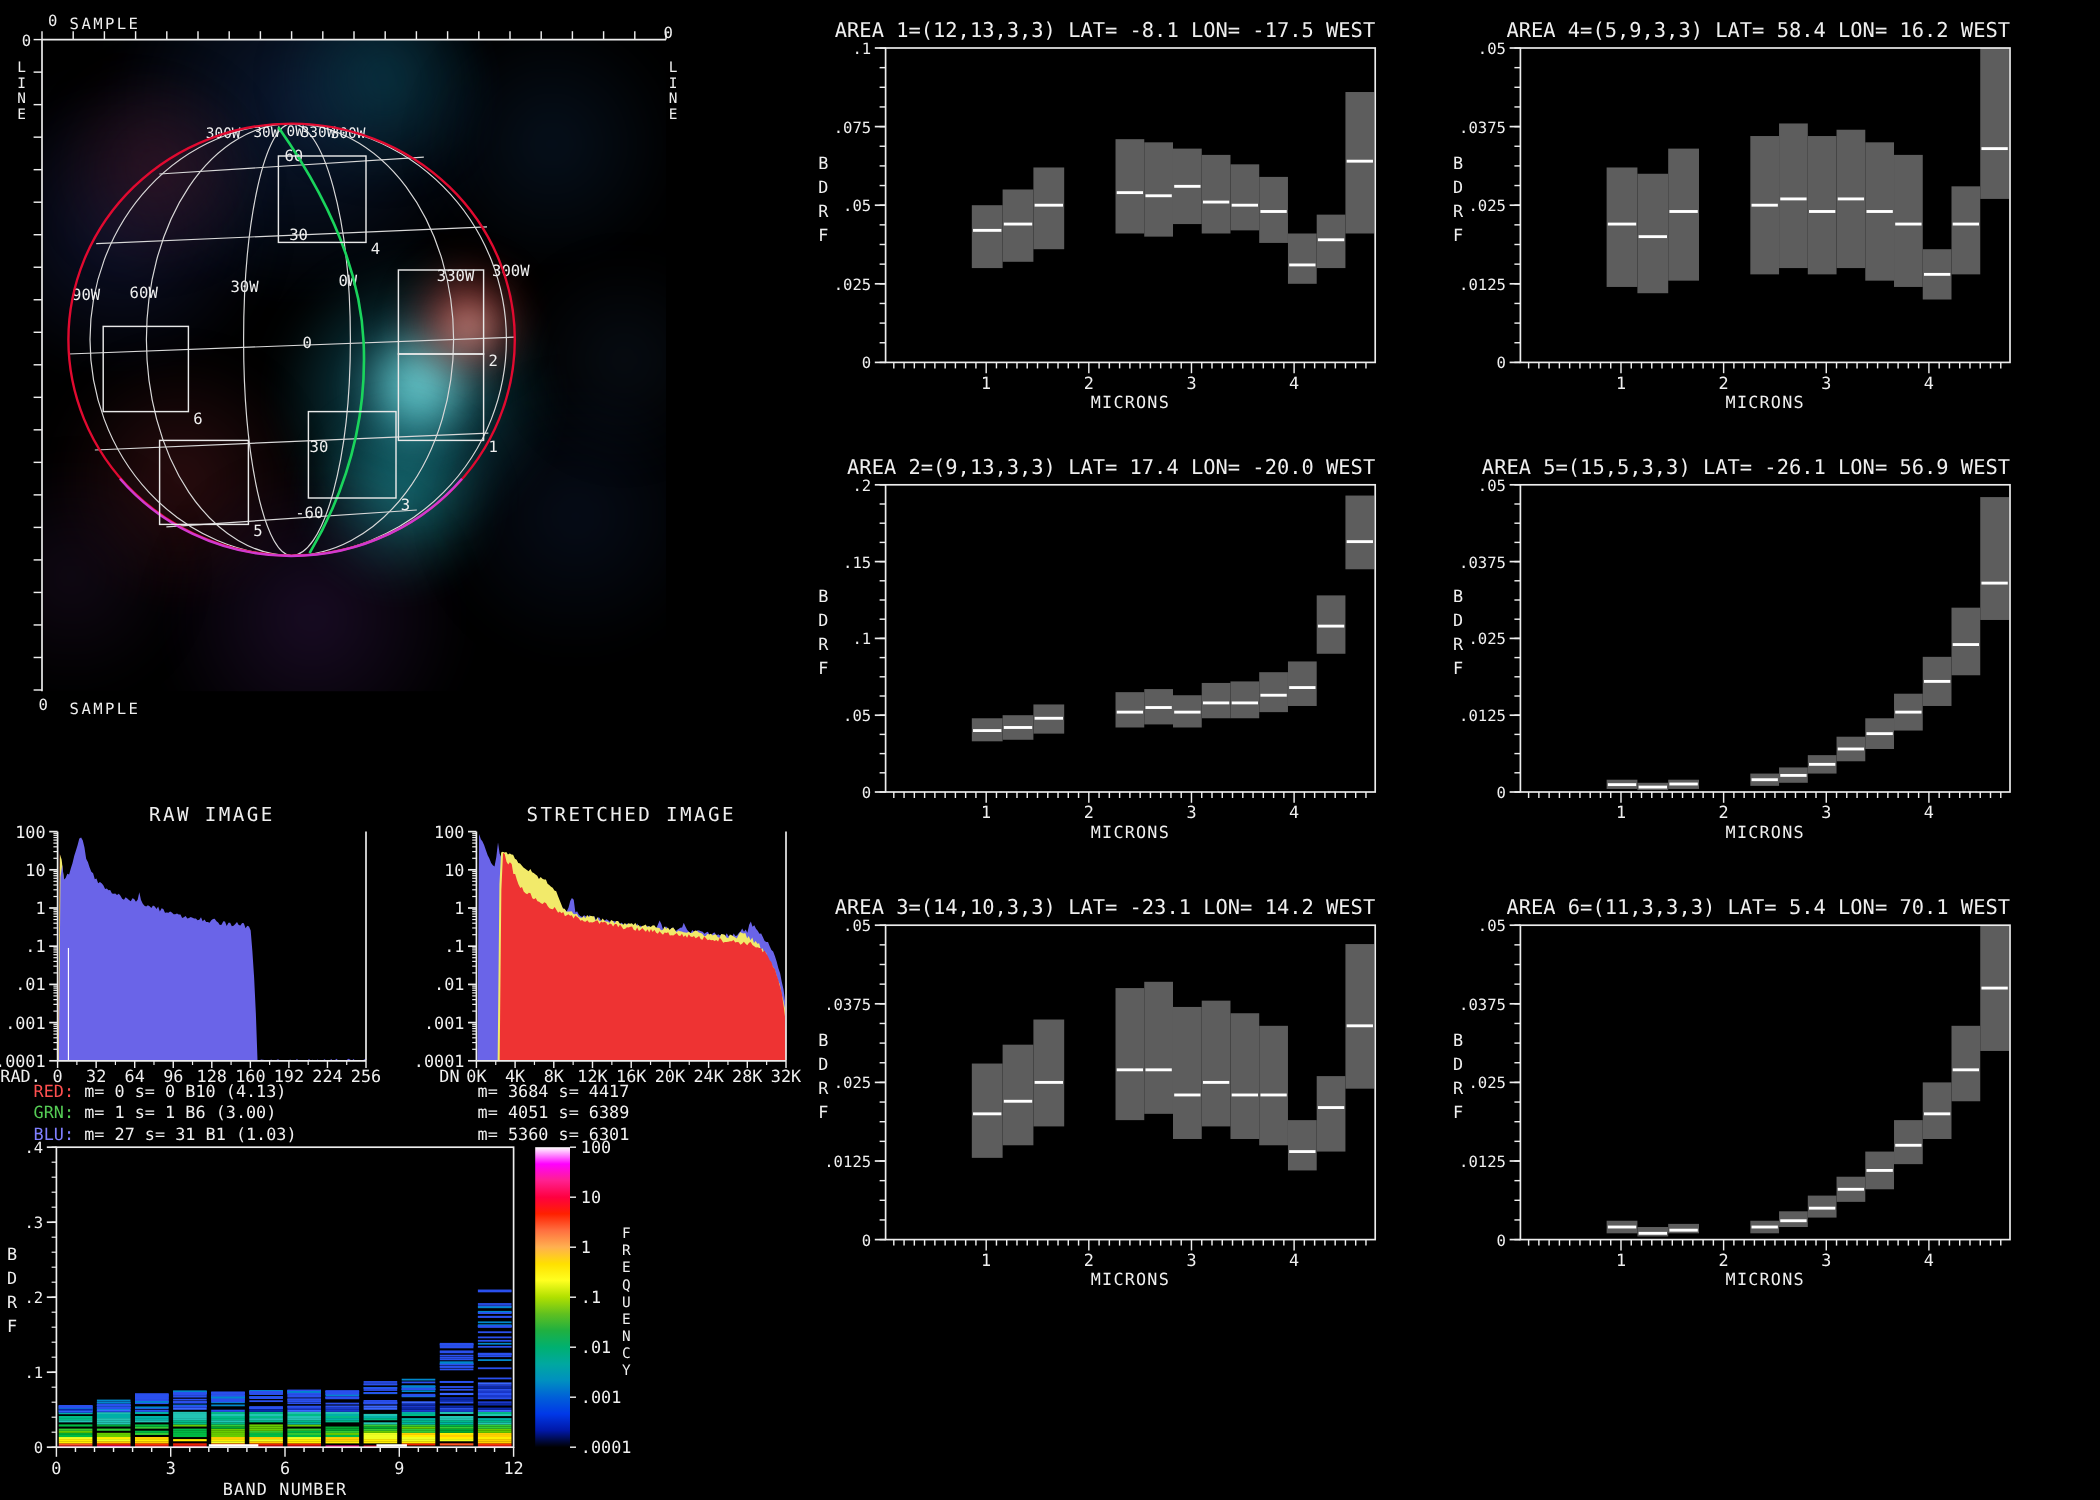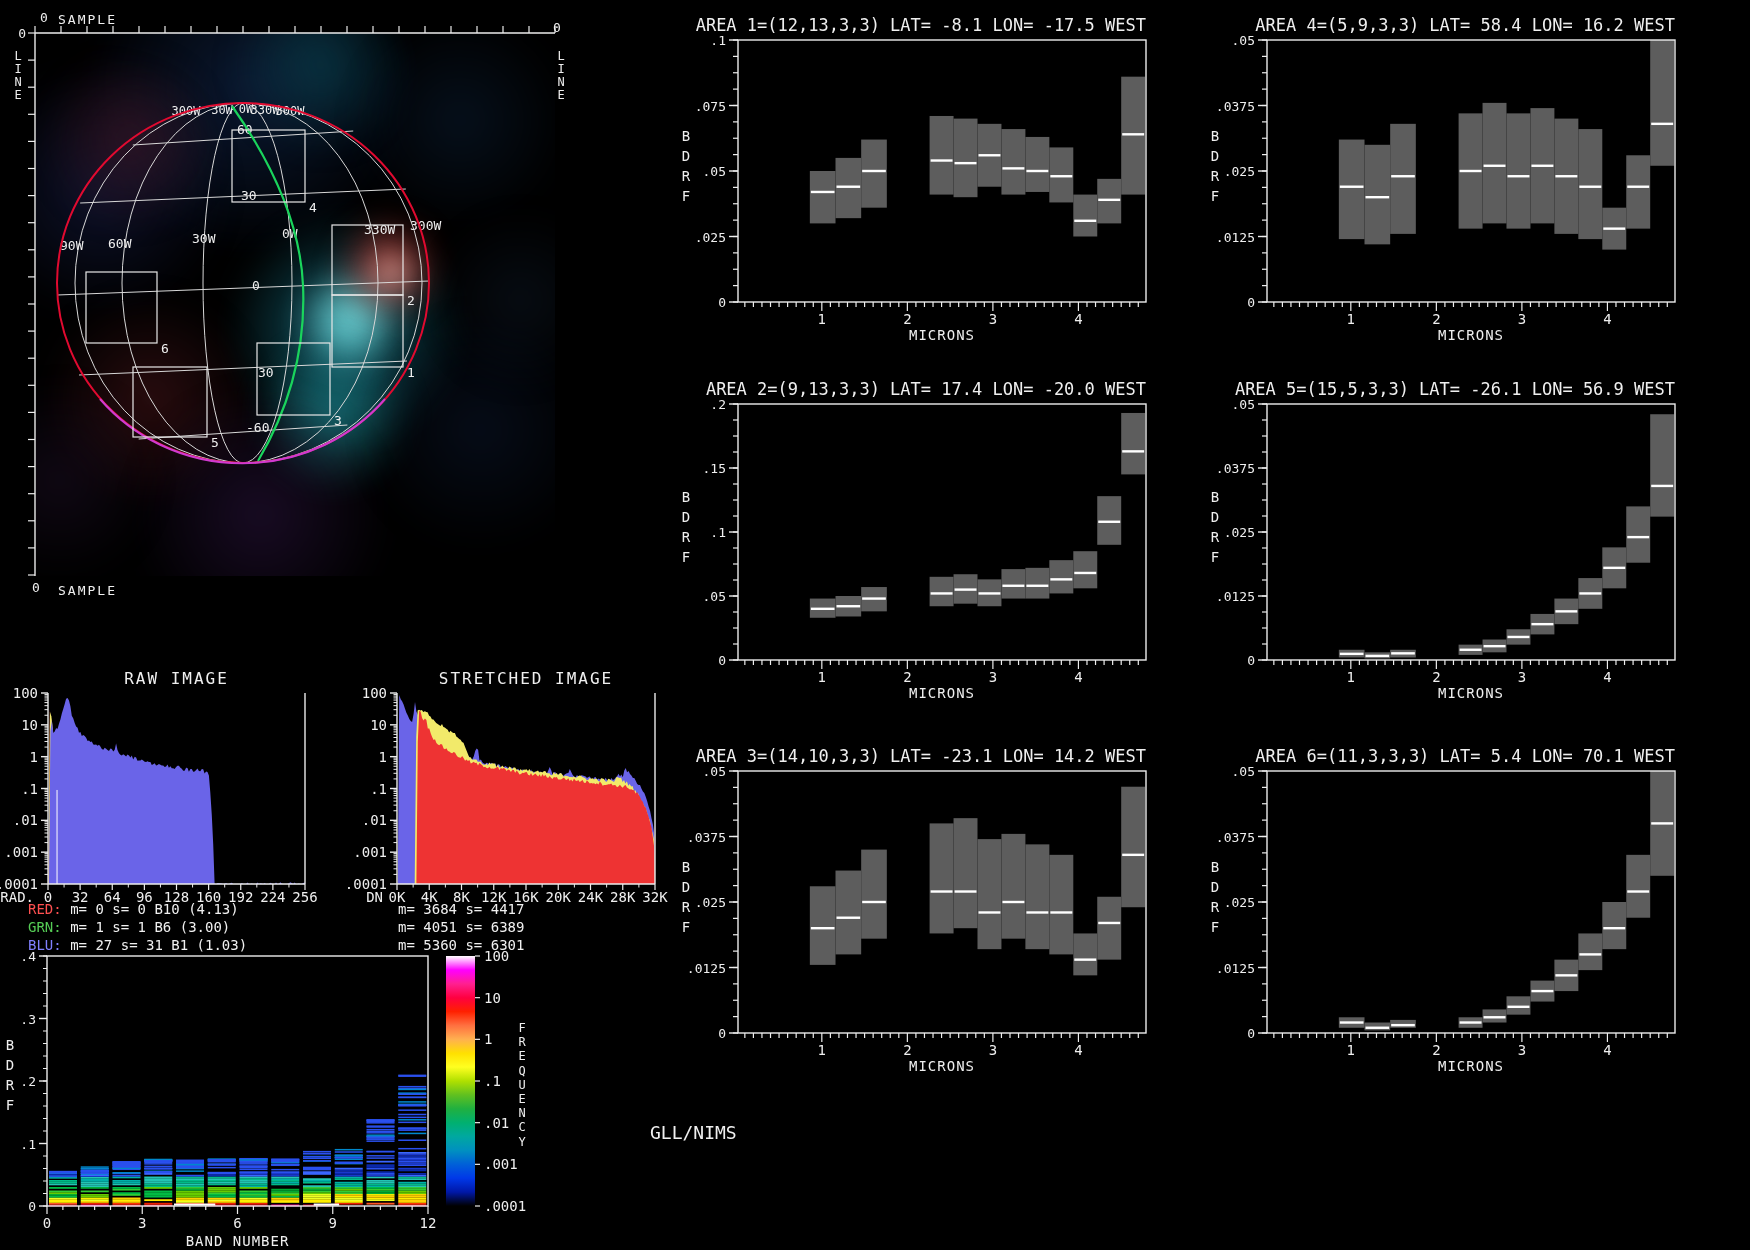--- a/index.html
+++ b/index.html
@@ -1577,20 +1577,19 @@
           <stop offset="72.2%" stop-color="#00a8a0"></stop>
           <stop offset="77.8%" stop-color="#0090c0"></stop>
           <stop offset="83.3%" stop-color="#0060d8"></stop>
           <stop offset="88.9%" stop-color="#0038e8"></stop>
           <stop offset="94.4%" stop-color="#0018a8"></stop>
           <stop offset="100.0%" stop-color="#000000"></stop>
         </linearGradient>
       </defs>
     </svg>
   <div id="meta">
-    <div>GLL/NIMS</div>
     
     
     
     
     
   </div>
 </div>
 
 </body></html>

